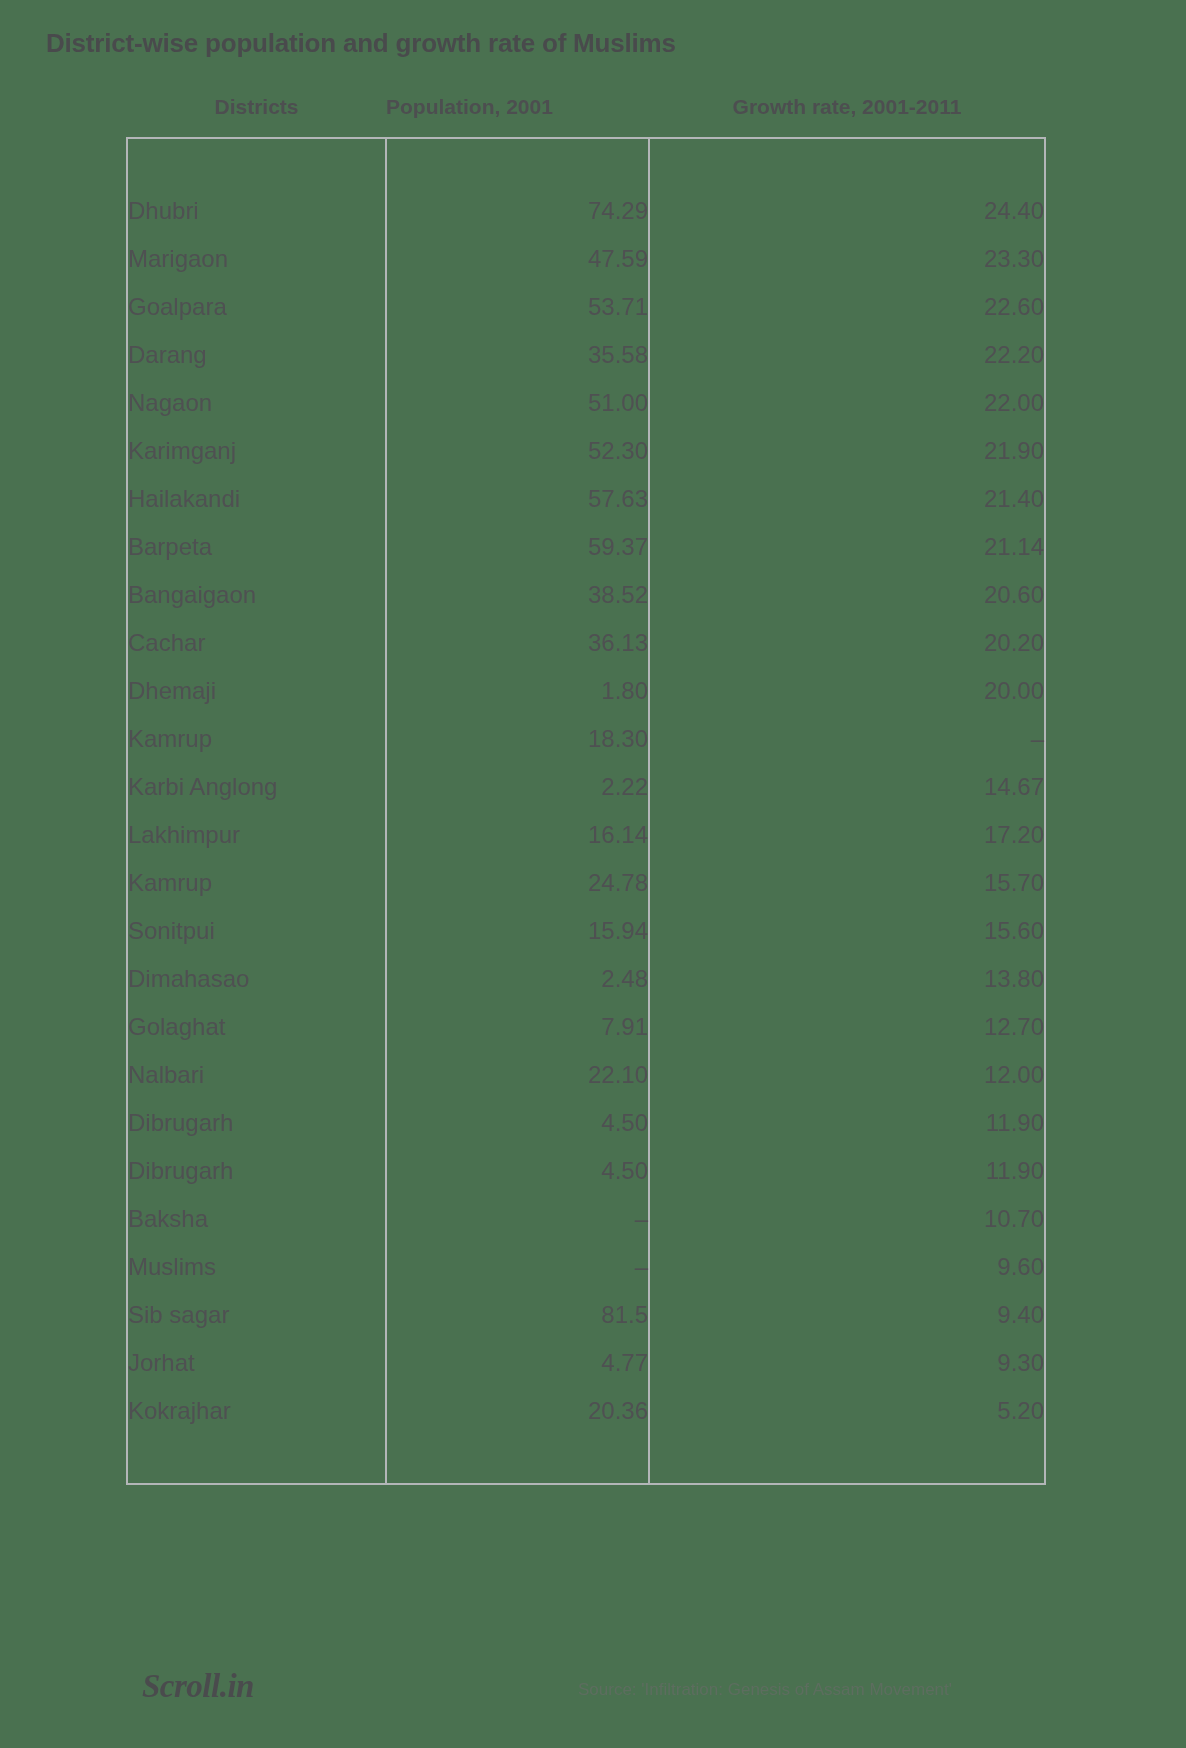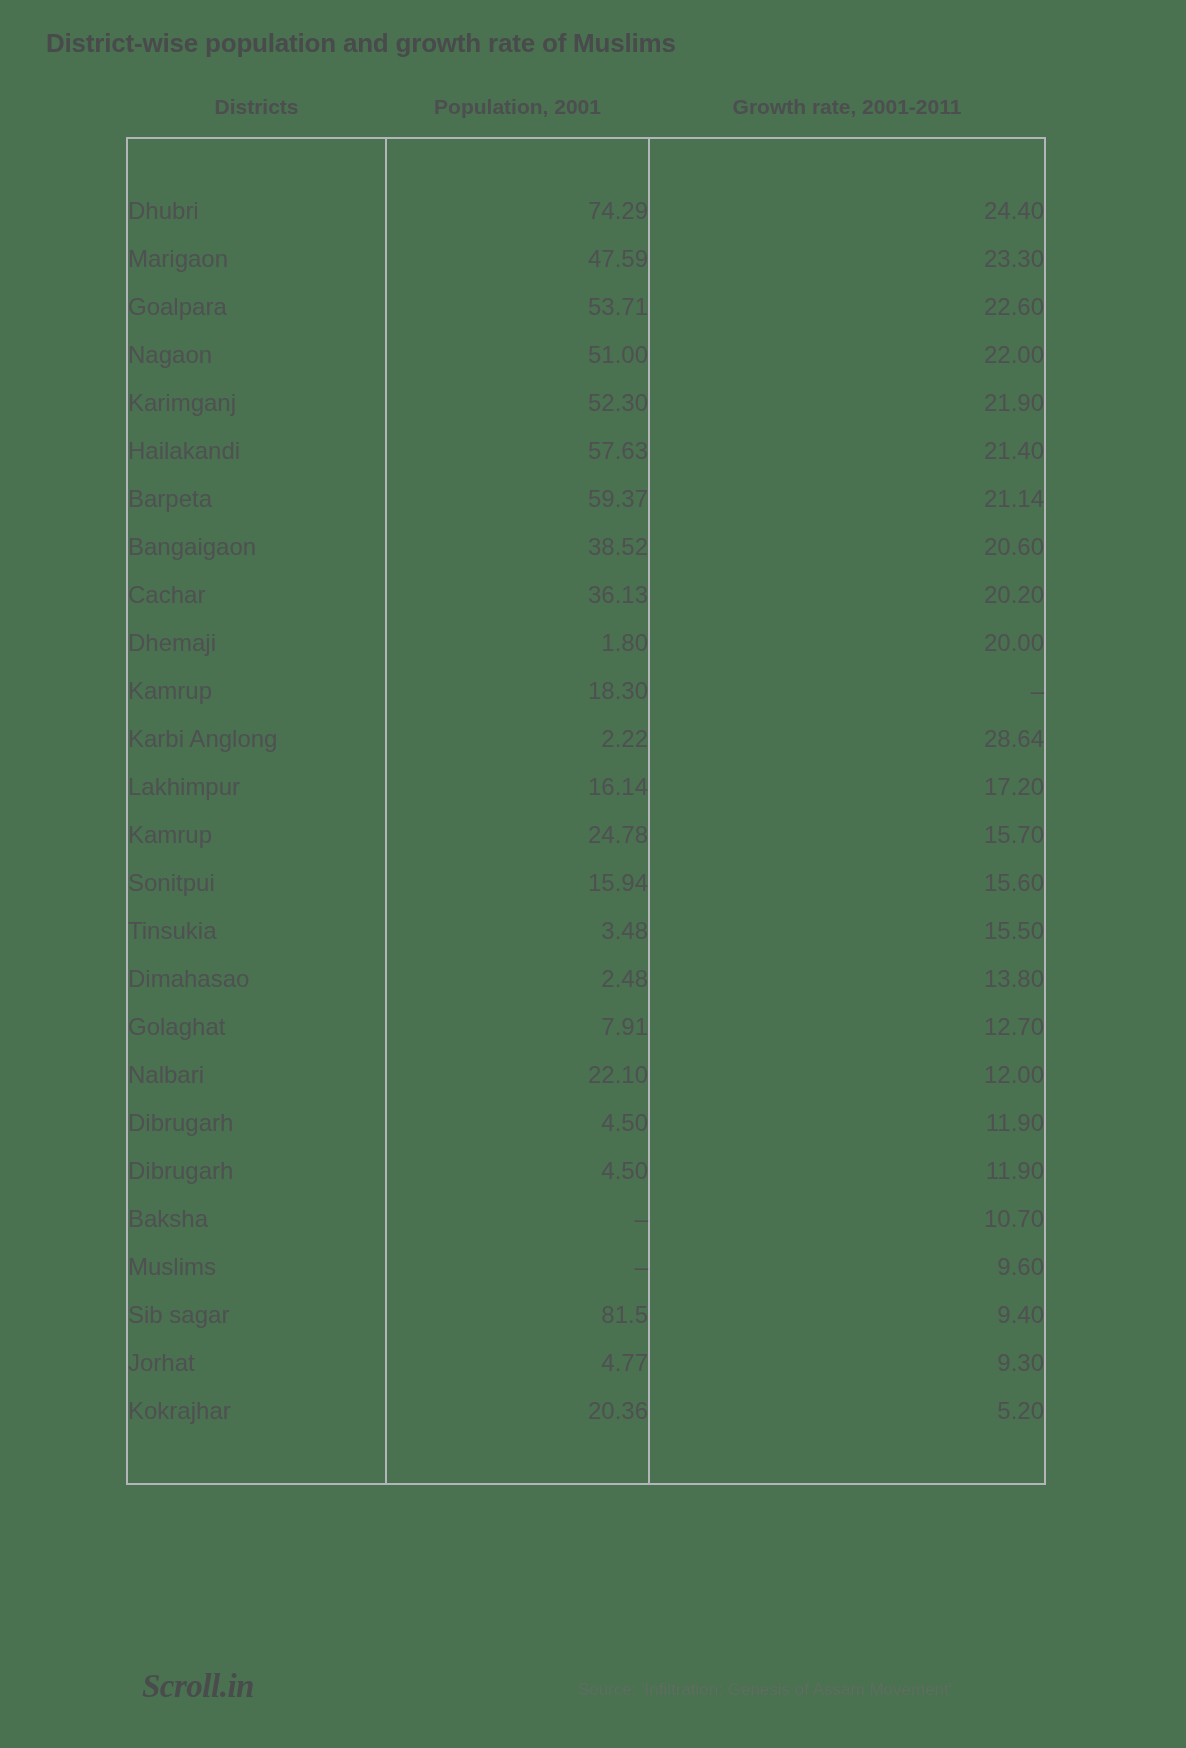--- a/index.html
+++ b/index.html
@@ -48,21 +48,21 @@
 
   table.data-table thead th {
     font-size: 21px;
     font-weight: bold;
     color: #4d4e50;
     padding: 0 0 18px 0;
     border: none;
     background: transparent;
   }
   th.h-district { text-align: center; }
-  th.h-pop { text-align: center; padding-right: 6px; }
+  th.h-pop { text-align: left; padding-right: 6px; }
   th.h-growth { text-align: center; padding-right: 10px;}
 
   table.data-table tbody td {
     font-size: 24px;
     color: #4f5052;
     height: 48px;
     line-height: 48px;
     padding: 0;
     border-left: 2px solid #b3b6b8;
     border-right: 2px solid #b3b6b8;
@@ -156,20 +156,25 @@
             <td class="cell-district">Marigaon</td>
             <td class="cell-pop">47.59</td>
             <td class="cell-growth">23.30</td>
           </tr>
           <tr>
             <td class="cell-district">Goalpara</td>
             <td class="cell-pop">53.71</td>
             <td class="cell-growth">22.60</td>
           </tr>
           <tr>
+            <td class="cell-district">Darang</td>
+            <td class="cell-pop">35.58</td>
+            <td class="cell-growth">22.20</td>
+          </tr>
+          <tr>
             <td class="cell-district">Nagaon</td>
             <td class="cell-pop">51.00</td>
             <td class="cell-growth">22.00</td>
           </tr>
           <tr>
             <td class="cell-district">Karimganj</td>
             <td class="cell-pop">52.30</td>
             <td class="cell-growth">21.90</td>
           </tr>
           <tr>
@@ -198,41 +203,36 @@
             <td class="cell-growth">20.00</td>
           </tr>
           <tr>
             <td class="cell-district">Kamrup</td>
             <td class="cell-pop">18.30</td>
             <td class="cell-growth">–</td>
           </tr>
           <tr>
             <td class="cell-district">Karbi Anglong</td>
             <td class="cell-pop">2.22</td>
-            <td class="cell-growth">28.64</td>
+            <td class="cell-growth">14.67</td>
           </tr>
           <tr>
             <td class="cell-district">Lakhimpur</td>
             <td class="cell-pop">16.14</td>
             <td class="cell-growth">17.20</td>
           </tr>
           <tr>
             <td class="cell-district">Kamrup</td>
             <td class="cell-pop">24.78</td>
             <td class="cell-growth">15.70</td>
           </tr>
           <tr>
             <td class="cell-district">Sonitpui</td>
             <td class="cell-pop">15.94</td>
             <td class="cell-growth">15.60</td>
-          </tr>
-          <tr>
-            <td class="cell-district">Tinsukia</td>
-            <td class="cell-pop">3.48</td>
-            <td class="cell-growth">15.50</td>
           </tr>
           <tr>
             <td class="cell-district">Dimahasao</td>
             <td class="cell-pop">2.48</td>
             <td class="cell-growth">13.80</td>
           </tr>
           <tr>
             <td class="cell-district">Golaghat</td>
             <td class="cell-pop">7.91</td>
             <td class="cell-growth">12.70</td>

